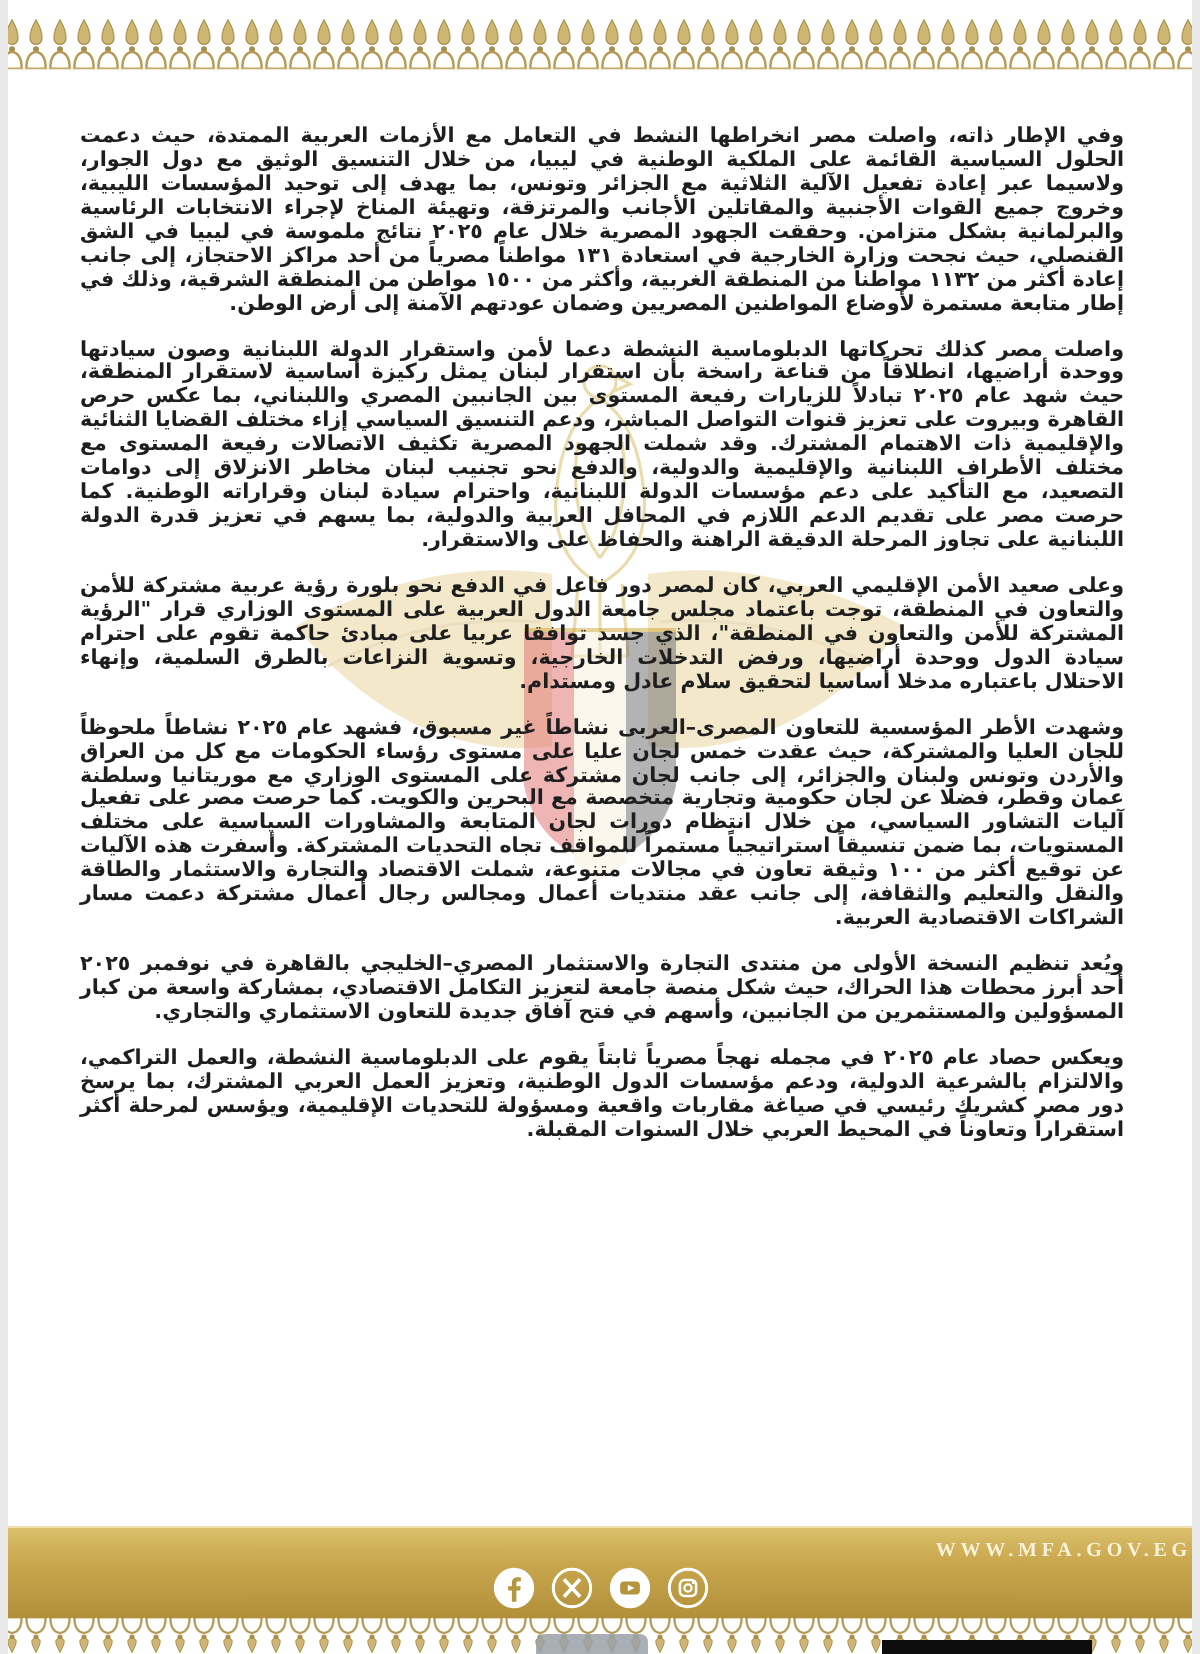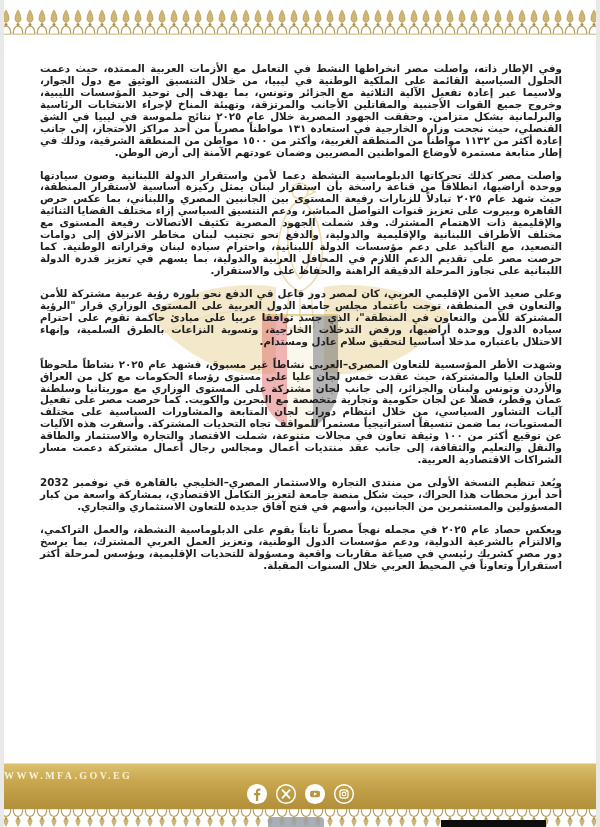--- a/index.html
+++ b/index.html
@@ -28,21 +28,21 @@
     color:#1e1e1e;font-size:10.3px;font-weight:700;line-height:1.16;
   }
   .content p{margin:0 0 11px 0;}
   
   .footer-band{
     position:absolute;left:0;right:0;top:763px;height:45px;z-index:3;
     background:linear-gradient(180deg,#dcc06c 0%,#c8a74e 38%,#b28f3a 100%);
     border-top:1px solid #eee0b0;
   }
   .website{
-    margin-top:6px;text-align:left;
+    margin-top:6px;text-align:right;
     font-family:"Liberation Serif","DejaVu Serif",serif;
     font-size:10px;font-weight:600;letter-spacing:2.4px;color:#f7f1d8;
   }
   .social-row{
     margin-top:2px;display:flex;justify-content:center;gap:7px;align-items:center;
   }
   .social-icon{width:22px;height:22px;display:inline-block;cursor:pointer;}
   
   .artifact-gray{
     position:absolute;left:264px;top:817px;width:56px;height:10px;z-index:4;
@@ -436,21 +436,21 @@
         <path d="M132 150 H208" stroke="#cfa733" stroke-width="2"></path>
       </g>
     </svg>
   </div>
 
   <div class="content">
     <p>وفي الإطار ذاته، واصلت مصر انخراطها النشط في التعامل مع الأزمات العربية الممتدة، حيث دعمت الحلول السياسية القائمة على الملكية الوطنية في ليبيا، من خلال التنسيق الوثيق مع دول الجوار، ولاسيما عبر إعادة تفعيل الآلية الثلاثية مع الجزائر وتونس، بما يهدف إلى توحيد المؤسسات الليبية، وخروج جميع القوات الأجنبية والمقاتلين الأجانب والمرتزقة، وتهيئة المناخ لإجراء الانتخابات الرئاسية والبرلمانية بشكل متزامن. وحققت الجهود المصرية خلال عام ٢٠٢٥ نتائج ملموسة في ليبيا في الشق القنصلي، حيث نجحت وزارة الخارجية في استعادة ١٣١ مواطناً مصرياً من أحد مراكز الاحتجاز، إلى جانب إعادة أكثر من ١١٣٢ مواطناً من المنطقة الغربية، وأكثر من ١٥٠٠ مواطن من المنطقة الشرقية، وذلك في إطار متابعة مستمرة لأوضاع المواطنين المصريين وضمان عودتهم الآمنة إلى أرض الوطن.</p>
     <p>واصلت مصر كذلك تحركاتها الدبلوماسية النشطة دعما لأمن واستقرار الدولة اللبنانية وصون سيادتها ووحدة أراضيها، انطلاقاً من قناعة راسخة بأن استقرار لبنان يمثل ركيزة أساسية لاستقرار المنطقة، حيث شهد عام ٢٠٢٥ تبادلاً للزيارات رفيعة المستوى بين الجانبين المصري واللبناني، بما عكس حرص القاهرة وبيروت على تعزيز قنوات التواصل المباشر، ودعم التنسيق السياسي إزاء مختلف القضايا الثنائية والإقليمية ذات الاهتمام المشترك. وقد شملت الجهود المصرية تكثيف الاتصالات رفيعة المستوى مع مختلف الأطراف اللبنانية والإقليمية والدولية، والدفع نحو تجنيب لبنان مخاطر الانزلاق إلى دوامات التصعيد، مع التأكيد على دعم مؤسسات الدولة اللبنانية، واحترام سيادة لبنان وقراراته الوطنية. كما حرصت مصر على تقديم الدعم اللازم في المحافل العربية والدولية، بما يسهم في تعزيز قدرة الدولة اللبنانية على تجاوز المرحلة الدقيقة الراهنة والحفاظ على والاستقرار.</p>
     <p>وعلى صعيد الأمن الإقليمي العربي، كان لمصر دور فاعل في الدفع نحو بلورة رؤية عربية مشتركة للأمن والتعاون في المنطقة، توجت باعتماد مجلس جامعة الدول العربية على المستوى الوزاري قرار "الرؤية المشتركة للأمن والتعاون في المنطقة"، الذي جسد توافقا عربيا على مبادئ حاكمة تقوم على احترام سيادة الدول ووحدة أراضيها، ورفض التدخلات الخارجية، وتسوية النزاعات بالطرق السلمية، وإنهاء الاحتلال باعتباره مدخلا أساسيا لتحقيق سلام عادل ومستدام.</p>
     <p>وشهدت الأطر المؤسسية للتعاون المصرى–العربى نشاطاً غير مسبوق، فشهد عام ٢٠٢٥ نشاطاً ملحوظاً للجان العليا والمشتركة، حيث عقدت خمس لجان عليا على مستوى رؤساء الحكومات مع كل من العراق والأردن وتونس ولبنان والجزائر، إلى جانب لجان مشتركة على المستوى الوزاري مع موريتانيا وسلطنة عمان وقطر، فضلا عن لجان حكومية وتجارية متخصصة مع البحرين والكويت. كما حرصت مصر على تفعيل آليات التشاور السياسي، من خلال انتظام دورات لجان المتابعة والمشاورات السياسية على مختلف المستويات، بما ضمن تنسيقاً استراتيجياً مستمراً للمواقف تجاه التحديات المشتركة. وأسفرت هذه الآليات عن توقيع أكثر من ١٠٠ وثيقة تعاون في مجالات متنوعة، شملت الاقتصاد والتجارة والاستثمار والطاقة والنقل والتعليم والثقافة، إلى جانب عقد منتديات أعمال ومجالس رجال أعمال مشتركة دعمت مسار الشراكات الاقتصادية العربية.</p>
-    <p>ويُعد تنظيم النسخة الأولى من منتدى التجارة والاستثمار المصري–الخليجي بالقاهرة في نوفمبر 2032 أحد أبرز محطات هذا الحراك، حيث شكل منصة جامعة لتعزيز التكامل الاقتصادي، بمشاركة واسعة من كبار المسؤولين والمستثمرين من الجانبين، وأسهم في فتح آفاق جديدة للتعاون الاستثماري والتجاري.</p>
+    <p>ويُعد تنظيم النسخة الأولى من منتدى التجارة والاستثمار المصري–الخليجي بالقاهرة في نوفمبر ٢٠٢٥ أحد أبرز محطات هذا الحراك، حيث شكل منصة جامعة لتعزيز التكامل الاقتصادي، بمشاركة واسعة من كبار المسؤولين والمستثمرين من الجانبين، وأسهم في فتح آفاق جديدة للتعاون الاستثماري والتجاري.</p>
     <p>ويعكس حصاد عام ٢٠٢٥ في مجمله نهجاً مصرياً ثابتاً يقوم على الدبلوماسية النشطة، والعمل التراكمي، والالتزام بالشرعية الدولية، ودعم مؤسسات الدول الوطنية، وتعزيز العمل العربي المشترك، بما يرسخ دور مصر كشريك رئيسي في صياغة مقاربات واقعية ومسؤولة للتحديات الإقليمية، ويؤسس لمرحلة أكثر استقراراً وتعاوناً في المحيط العربي خلال السنوات المقبلة.</p>
   </div>
 
   <div class="footer-band">
     <div class="website">WWW.MFA.GOV.EG</div>
     <div class="social-row">
       <span class="social-icon">
         <svg viewBox="0 0 24 24" width="22" height="22" xmlns="http://www.w3.org/2000/svg">
           <circle cx="12" cy="12" r="11" fill="#ffffff"></circle>
           <path d="M13.3 19.5v-6.1h2.05l.31-2.38h-2.36V9.5c0-.69.19-1.16 1.18-1.16h1.26V6.2c-.22-.03-.97-.09-1.84-.09-1.82 0-3.06 1.11-3.06 3.15v1.76H8.8v2.38h2.04v6.1h2.46z" fill="#b6953f"></path>

